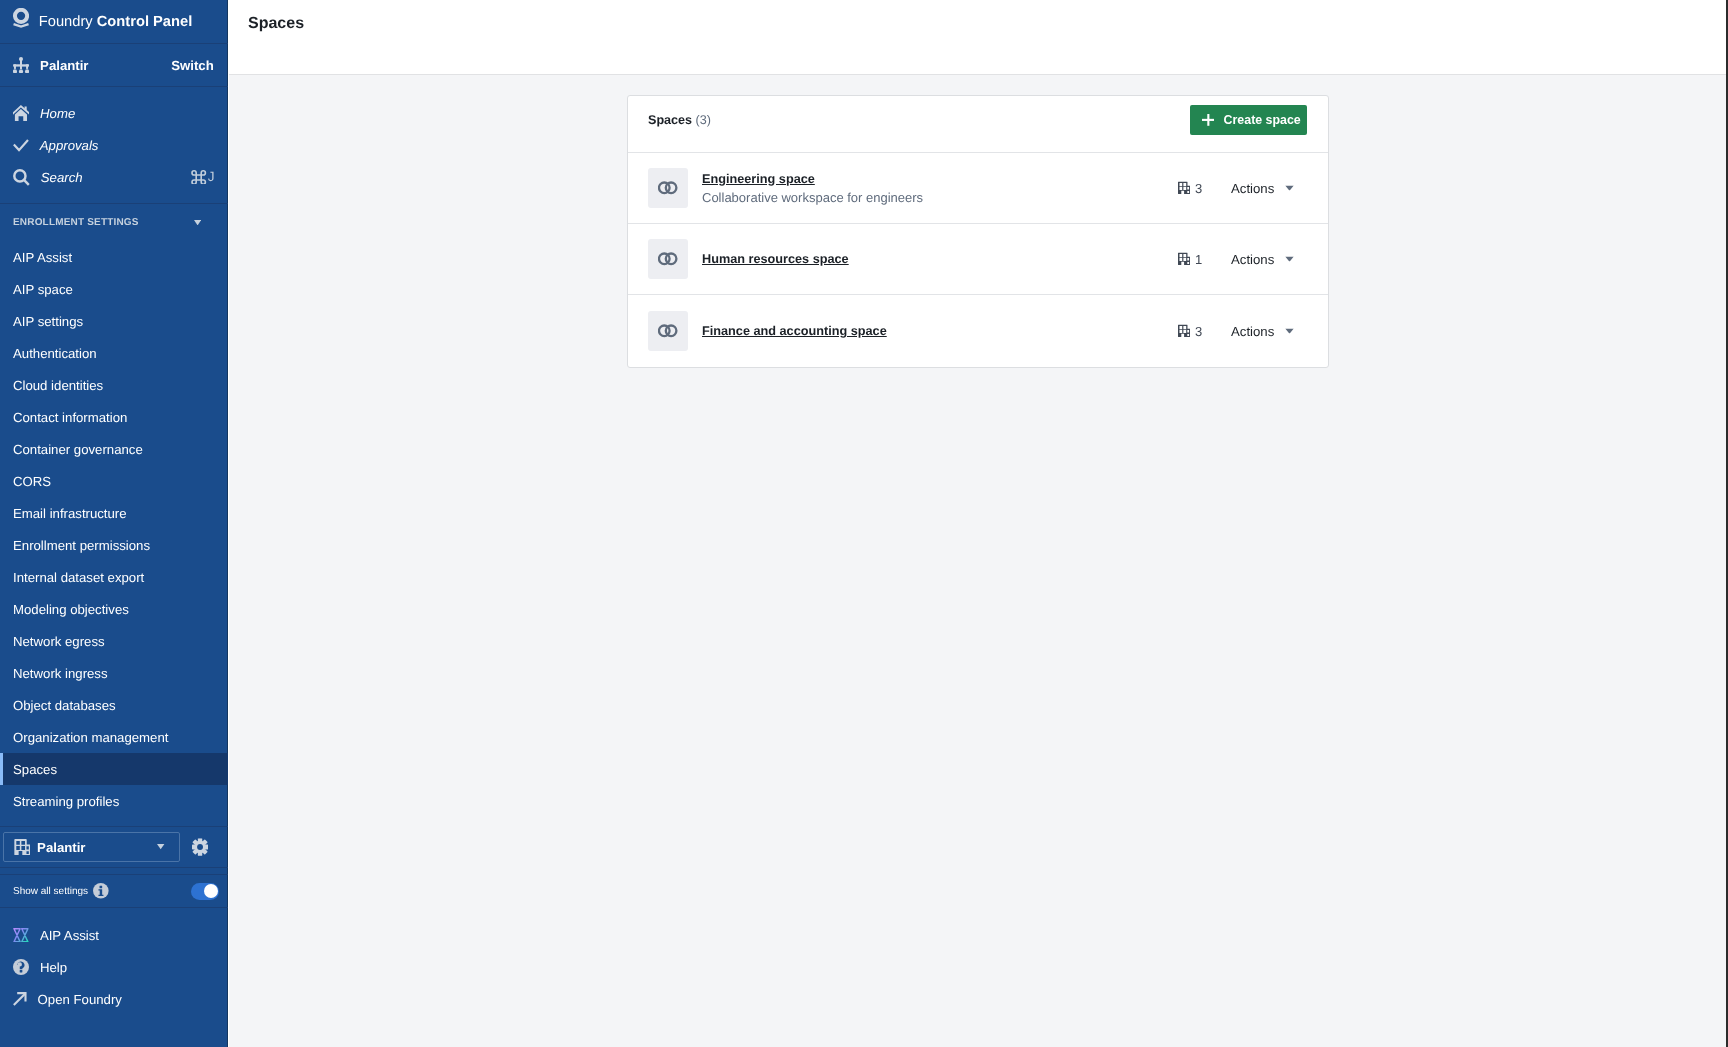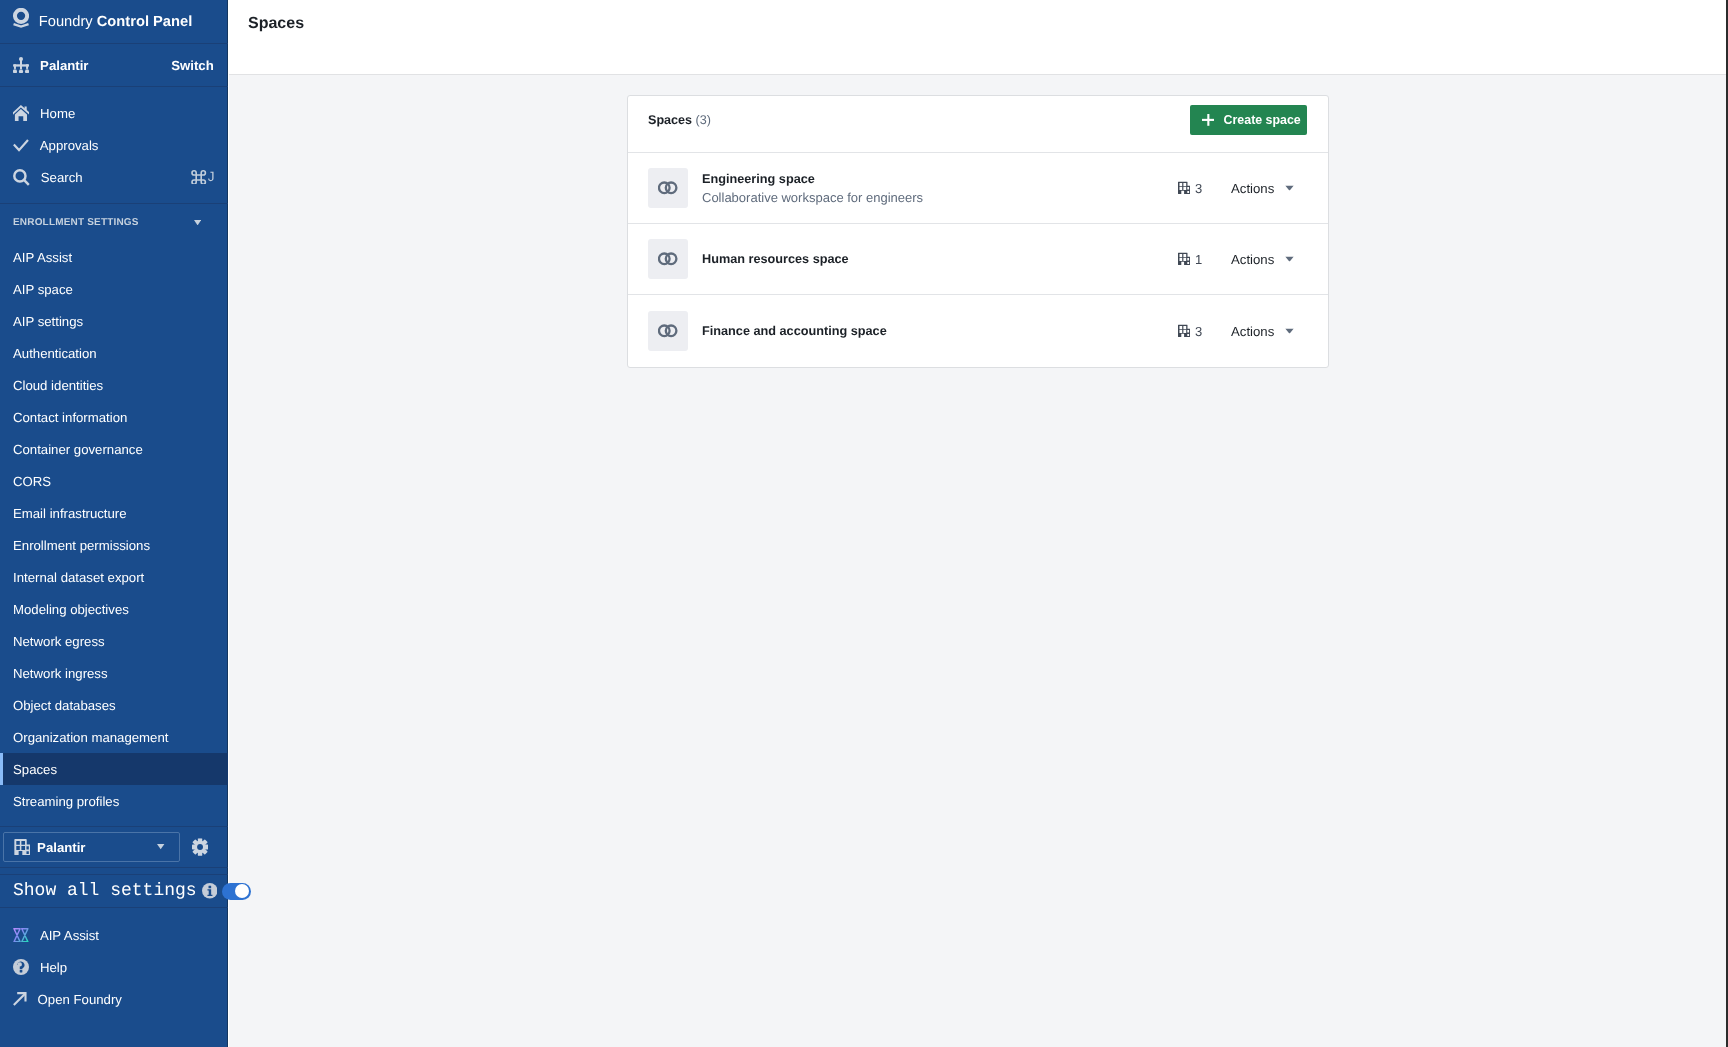--- a/index.html
+++ b/index.html
@@ -44,21 +44,21 @@
     border-bottom: 1px solid #1a4077;
   }
   .sb-org-name { font-size: 13.2px; font-weight: 700; flex: 1 1 auto; }
   .sb-switch { font-size: 13.2px; font-weight: 700; color: #fff; flex: 0 0 auto; }
 
   .sb-nav { padding: 10px 0 10px; border-bottom: 1px solid #1a4077; }
   .sb-nav-item {
     height: 32px; display: flex; align-items: center;
     padding: 0 16.3px 0 13px; gap: 10.8px; font-size: 13.2px;
   }
-  .sb-nav-item .lbl { flex: 1; }
+  .sb-nav-item .lbl { flex: 1; font-style: italic; }
   .sb-shortcut { font-size: 13.5px; color: #C2CEDC; display:flex; align-items:center; gap:1.2px; margin-right: -2.8px;}
   .sb-shortcut .jkey { position: relative; top: -0.5px; }
 
   .sb-section {
     height: 37px; display: flex; align-items: center; justify-content: space-between;
     padding: 0 26.9px 0 13px; font-size: 10px; font-weight: 700;
     letter-spacing: .18px; color: #C5D1DE;
   }
 
   .sb-item {
@@ -83,21 +83,21 @@
   }
   .sb-picker .pname { flex:1; font-size: 13.2px; font-weight: 700; }
   .sb-gear { position: absolute; left: 191.8px; top: 50%; transform: translateY(-50%);
     width: 16.1px; height: 17.7px; }
 
   .sb-showall {
     height: 34px; margin-top: 6px; display: flex; align-items: center;
     padding: 0 9px 0 13px; gap: 4.9px;
     border-top: 1px solid #1a4077; border-bottom: 1px solid #1a4077;
   }
-  .sb-showall .lbl { font-size: 18px; font-family: Liberation Mono, monospace; }
+  .sb-showall .lbl { font-size: 10px; }
   .sb-toggle {
     margin-left: auto; width: 28.5px; height: 17px; border-radius: 9px;
     background: #2D72D2; position: relative;
   }
   .sb-toggle::after {
     content:""; position:absolute; right:1.5px; top:1.5px; width:14px; height:14px;
     border-radius: 50%; background:#fff;
   }
 
   .sb-footer { padding-top: 11px; }
@@ -141,21 +141,21 @@
     height: 71px; display: flex; align-items: center; padding: 0 0 0 20px;
     border-bottom: 1px solid #E2E4E7; position: relative;
   }
   .row:last-child { border-bottom: none; height: 72px; }
   .row-ico {
     width: 40px; height: 40px; border-radius: 3px; background: #EDEEF2;
     display: flex; align-items: center; justify-content: center;
     flex: 0 0 40px;
   }
   .row-txt { margin-left: 14px; flex: 1; min-width: 0; }
-  .row-name { font-size: 12.7px; font-weight: 700; color: #1C2127; }
+  .row-name { font-size: 12.7px; font-weight: 700; color: #1C2127; text-decoration: underline; }
   .row-desc { font-size: 13px; color: #5F6B7C; margin-top: 4px; }
   .row-orgs {
     position: absolute; left: 550px; top: 50%; transform: translateY(-50%);
     display: flex; align-items: center; gap: 4.8px; font-size: 13px; color: #404854;
   }
   .row-actions {
     position: absolute; left: 603px; top: 50%; transform: translateY(-50%);
     display: flex; align-items: center; gap: 10.3px;
     font-size: 13.2px; color: #1C2127;
   }

